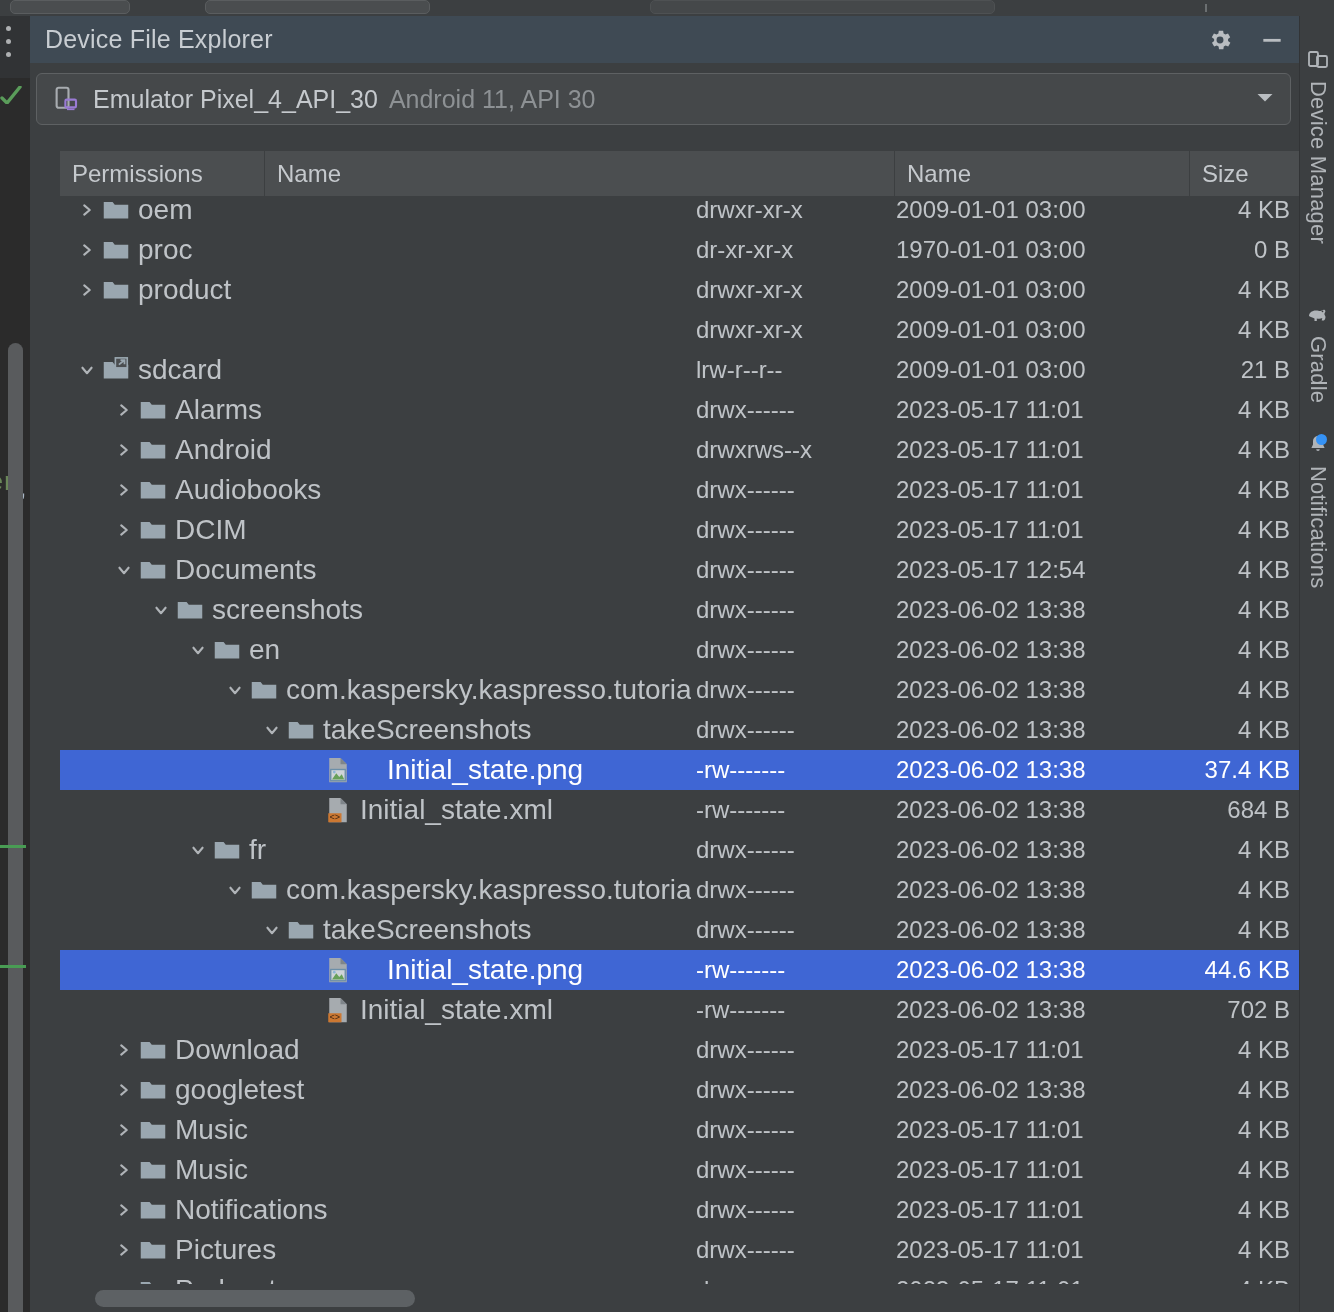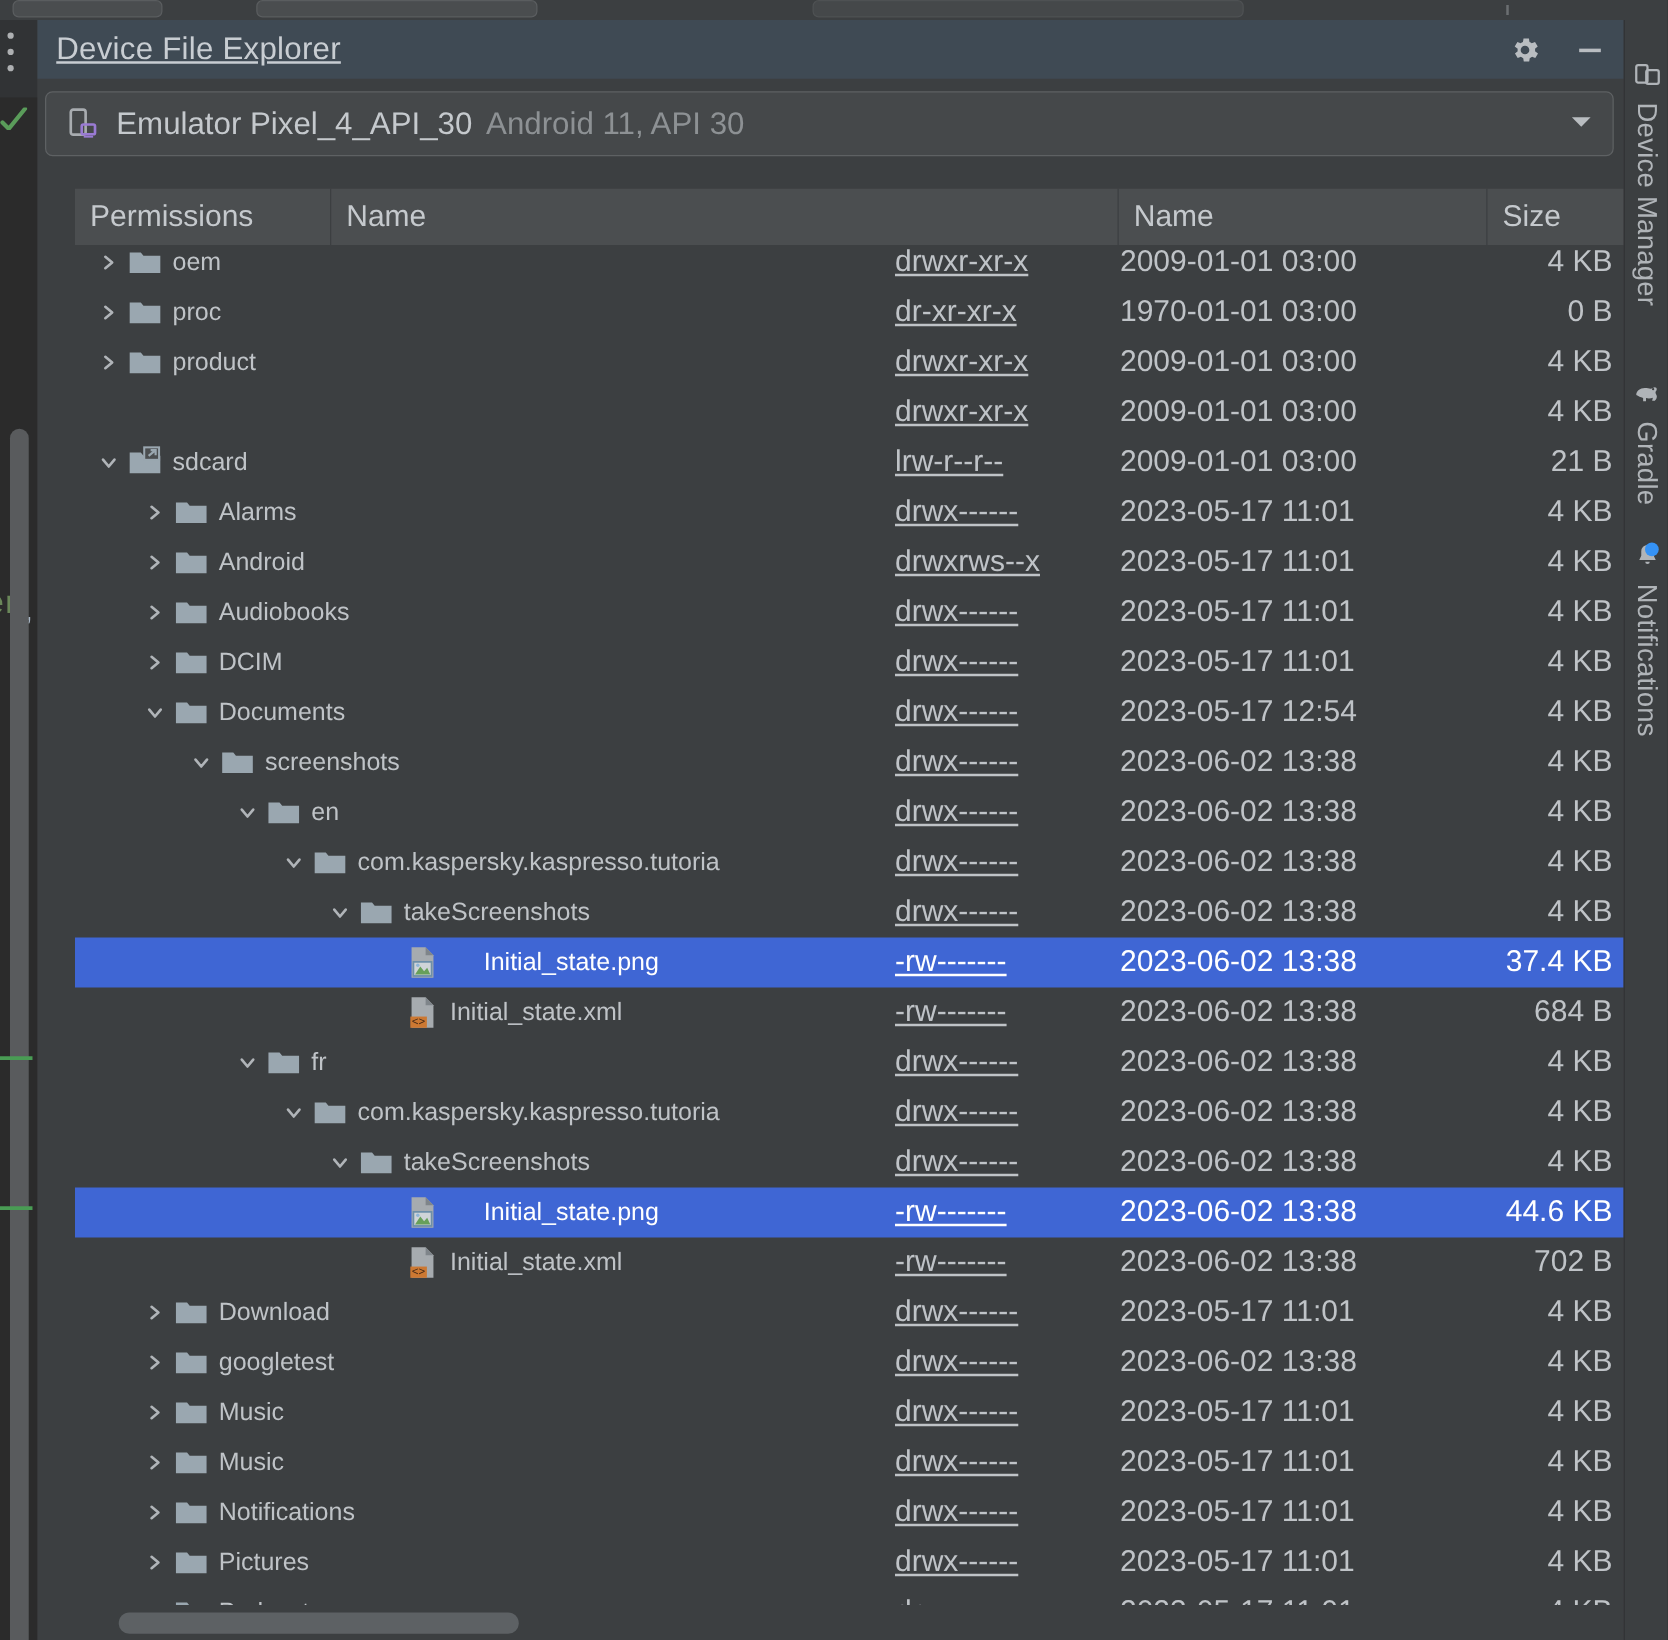--- a/index.html
+++ b/index.html
@@ -33,21 +33,21 @@
     background: #595b5d; border-radius: 8px; }
   .ed-mark { position: absolute; left: 0px; width: 26px; height: 3px; background: #499c54; }
   .char-e { position: absolute; left: 53px; top: 84px; color: #a9b7c6; font-size: 22px; }
 
   
   #tool-window { position: absolute; left: 30px; top: 16px; width: 1269px; height: 1296px;
     background: #3c3f41; }
 
   .tw-header { position: absolute; left: 0; top: 0; width: 1269px; height: 47px;
     background: #3f4a54; display: flex; align-items: center; }
-  .tw-title { margin-left: 15px; color: #c8cdd2; font-size: 25px; letter-spacing: .2px; text-decoration: underline; }
+  .tw-title { margin-left: 15px; color: #c8cdd2; font-size: 25px; letter-spacing: .2px; }
   .tw-actions { position: absolute; right: 14px; top: 0; height: 47px; display: flex; align-items: center; gap: 26px; }
   .ic-btn { width: 26px; height: 26px; display: flex; align-items: center; justify-content: center; cursor: pointer; }
 
   .device-row { position: absolute; left: 0; top: 47px; width: 1269px; height: 72px; }
   .device-combo { position: absolute; left: 6px; top: 10px; width: 1255px; height: 52px;
     background: #45484a; border: 1px solid #5e6163; border-radius: 6px;
     display: flex; align-items: center; padding: 0 10px 0 14px; cursor: pointer; }
   .device-name { color: #c5c9cd; font-size: 25px; margin-left: 12px; white-space: nowrap; }
   .device-sub { color: #8d9194; font-size: 25px; margin-left: 11px; white-space: nowrap; }
   .combo-arrow { margin-left: auto; }
@@ -61,34 +61,34 @@
   .th.c-perm { width: 205px; }
   .th.c-date { width: 295px; }
   .th.c-size { width: 109px; border-right: none; }
 
   .tbl-body { position: absolute; left: 30px; top: 180px; width: 1239px; height: 1104px;
     overflow: hidden; background: #3c3f41; }
   .row { position: relative; height: 40px; width: 1239px; display: block; cursor: pointer; }
   .row.sel { background: #3f66d4; }
   .cell-name { position: absolute; left: 0; top: 0; height: 40px; width: 631px;
     display: flex; align-items: center; overflow: hidden; white-space: nowrap; }
-  .cell-perm { position: absolute; left: 656px; top: 0; height: 40px; width: 200px;
+  .cell-perm { position: absolute; left: 636px; top: 0; height: 40px; width: 200px;
     display: flex; align-items: center; color: #bfc3c7; font-size: 24px; white-space: nowrap;
-    font-family: "Liberation Sans", sans-serif; text-decoration: underline; }
+    font-family: "Liberation Sans", sans-serif; }
   .cell-date { position: absolute; left: 836px; top: 0; height: 40px; width: 290px;
     display: flex; align-items: center; color: #bfc3c7; font-size: 24px; white-space: nowrap; }
   .cell-size { position: absolute; left: 1126px; top: 0; height: 40px; width: 108px;
     display: flex; align-items: center; justify-content: flex-end; padding-right: 4px;
     color: #bfc3c7; font-size: 24px; white-space: nowrap; }
   .row.sel .cell-perm, .row.sel .cell-date, .row.sel .cell-size { color: #ffffff; }
   .row.sel .lbl { color: #ffffff; margin-left: 33px; }
 
   .twisty { width: 26px; min-width: 26px; display: flex; align-items: center; justify-content: center; }
   .ficon { width: 32px; min-width: 32px; display: flex; align-items: center; justify-content: center; }
-  .lbl { color: #bfc3c7; font-size: 20px; margin-left: 6px; white-space: nowrap; }
+  .lbl { color: #bfc3c7; font-size: 28px; margin-left: 6px; white-space: nowrap; }
 
   
   .h-scroll-track { position: absolute; left: 30px; bottom: 0; width: 1239px; height: 28px; background: #3c3f41; }
   .h-scroll-thumb { position: absolute; left: 35px; bottom: 5px; width: 320px; height: 17px;
     background: #5d6164; border-radius: 9px; cursor: pointer; }
 
   
   #right-strip { position: absolute; right: 0; top: 16px; width: 35px; height: 1296px; background: #3c3f41;
     border-left: 1px solid #323436; }
   .vtab { position: absolute; left: 0; width: 35px; display: flex; flex-direction: column;

